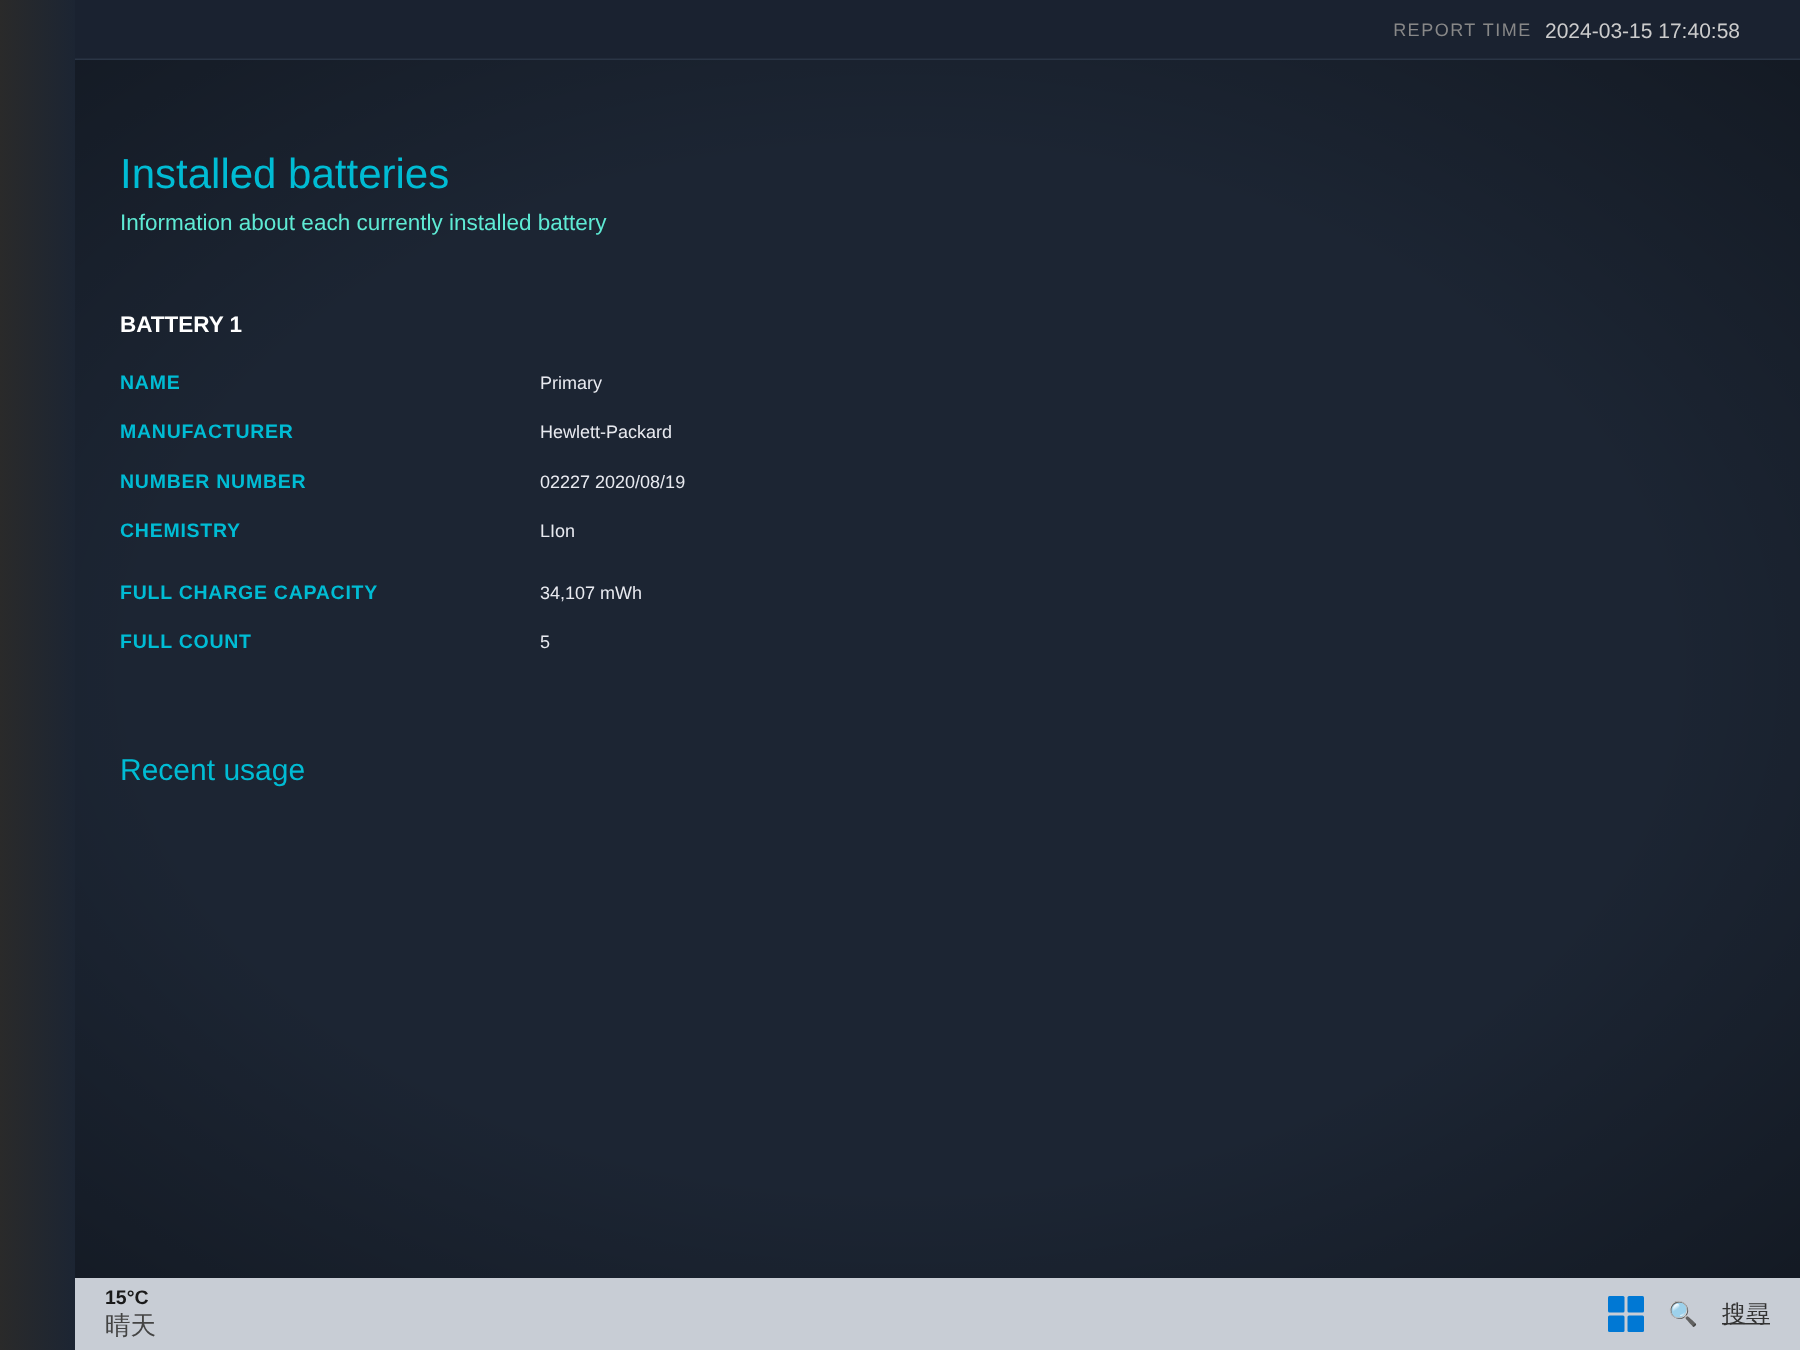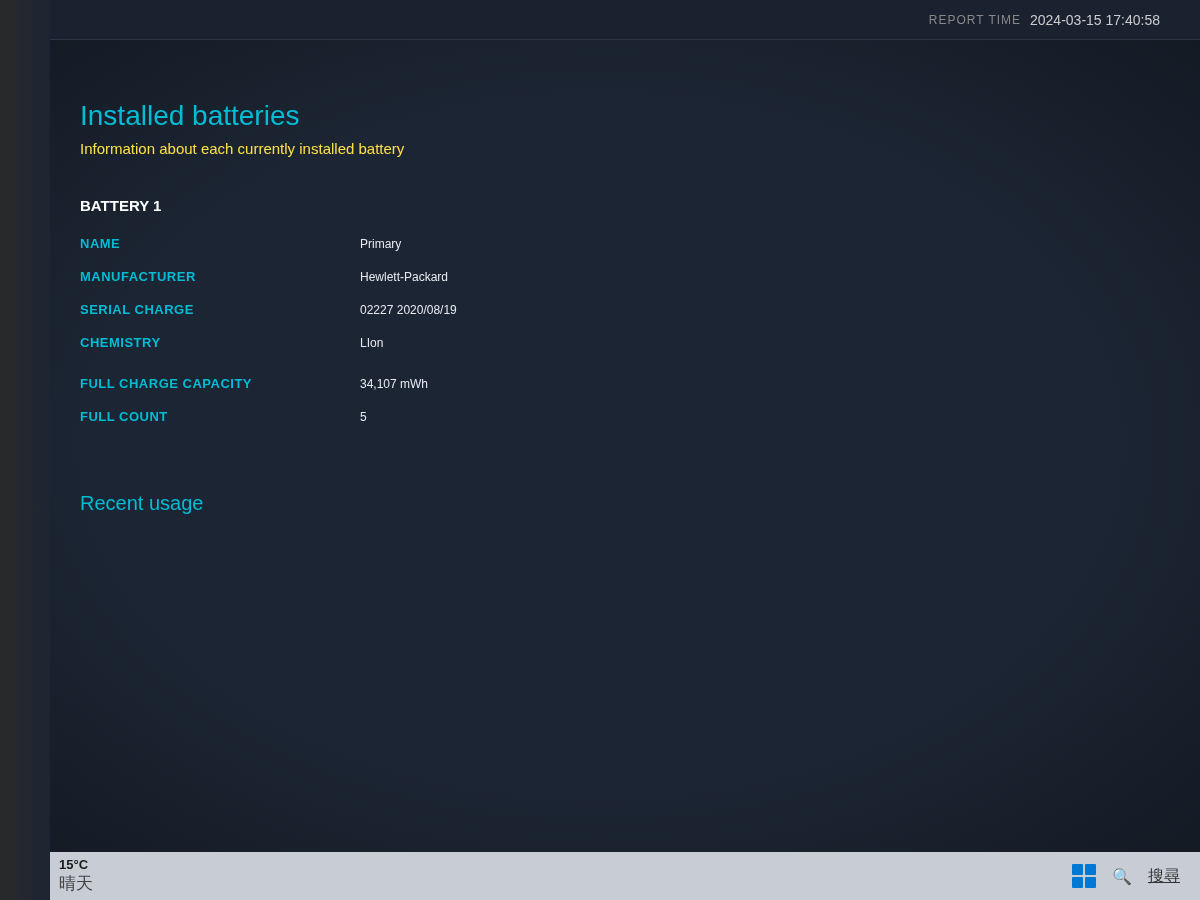--- a/index.html
+++ b/index.html
@@ -70,23 +70,23 @@
 
     
     .section-title {
       color: #00bcd4;
       font-size: 28px;
       font-weight: 400;
       margin-bottom: 8px;
     }
 
     .section-subtitle {
-      color: #fde047;
+      color: #5eead4;
       font-size: 15px;
-      margin-bottom: 40px;
+      margin-bottom: 51px;
     }
 
     
     .battery-table {
       width: 100%;
       max-width: 700px;
     }
 
     .battery-header {
       display: flex;
@@ -150,21 +150,21 @@
       display: flex;
       align-items: center;
       padding: 0 20px;
       justify-content: space-between;
       flex-shrink: 0;
     }
 
     .taskbar-left {
       display: flex;
       align-items: center;
-      gap: 11px;
+      gap: 22px;
     }
 
     .weather-icon {
       width: 28px;
       height: 28px;
       background: radial-gradient(circle at 40% 40%, #ffcc44, #ff8800);
       border-radius: 50%;
       flex-shrink: 0;
     }
 
@@ -265,21 +265,21 @@
           <div class="battery-row-label">NAME</div>
           <div class="battery-row-value">Primary</div>
         </div>
 
         <div class="battery-row">
           <div class="battery-row-label">MANUFACTURER</div>
           <div class="battery-row-value">Hewlett-Packard</div>
         </div>
 
         <div class="battery-row">
-          <div class="battery-row-label">SERIAL CHARGE</div>
+          <div class="battery-row-label">NUMBER NUMBER</div>
           <div class="battery-row-value">02227  2020/08/19</div>
         </div>
 
         <div class="battery-row">
           <div class="battery-row-label">CHEMISTRY</div>
           <div class="battery-row-value">LIon</div>
         </div>
 
 
         <div class="battery-row spaced">

